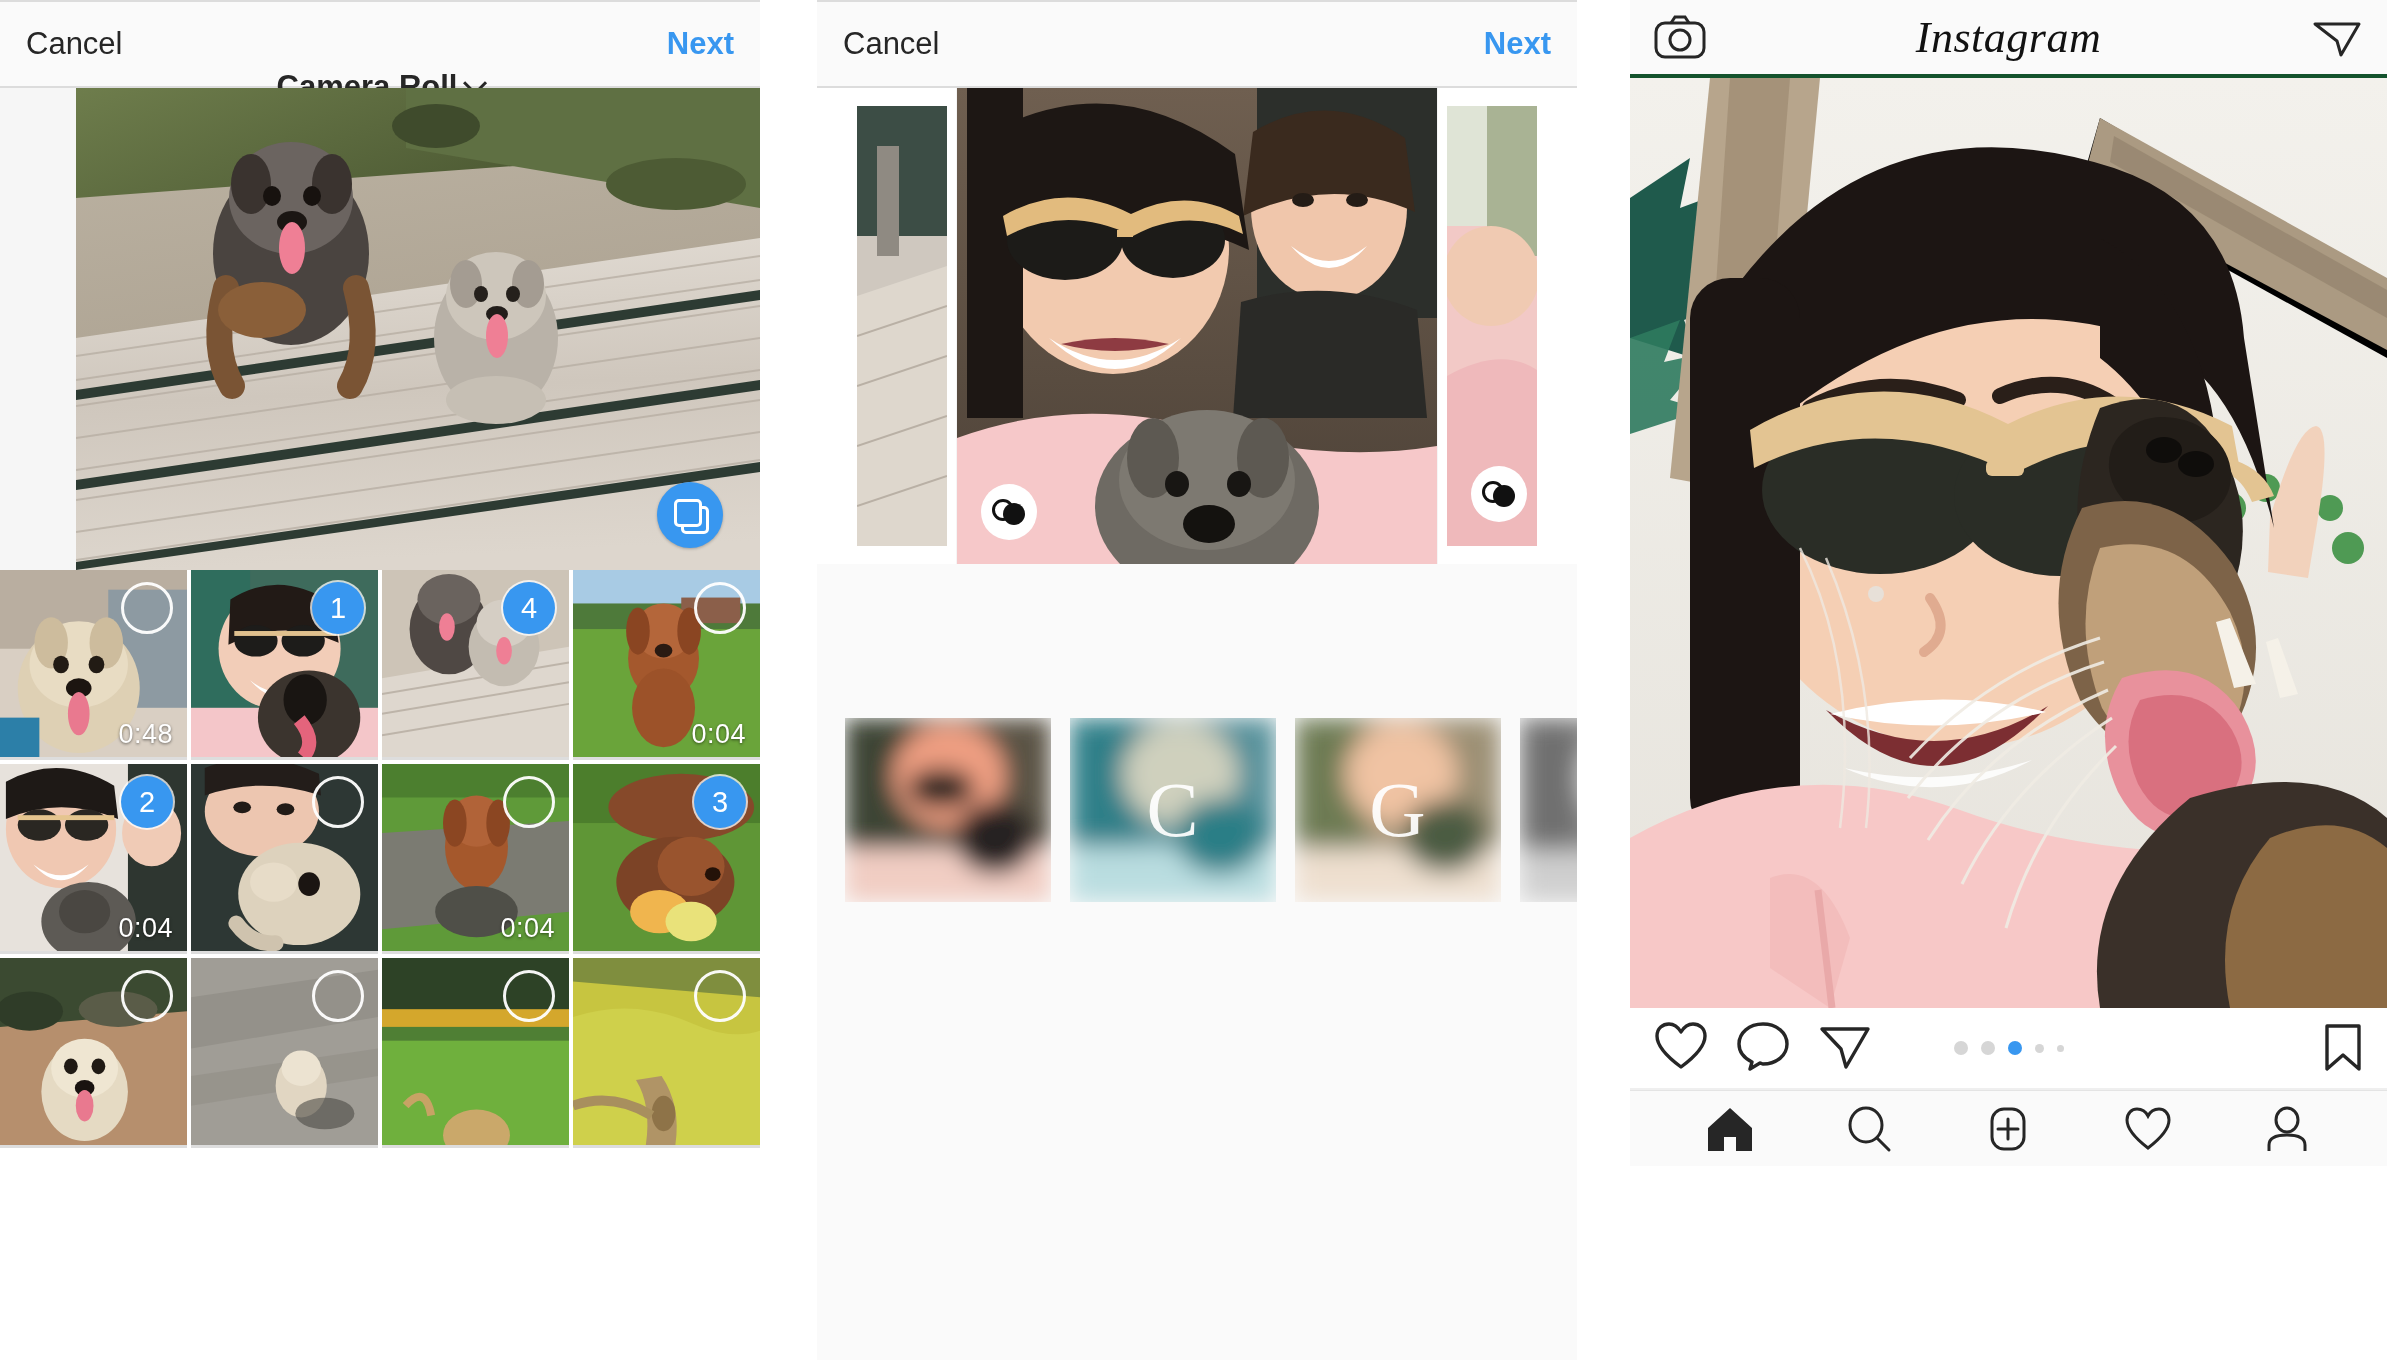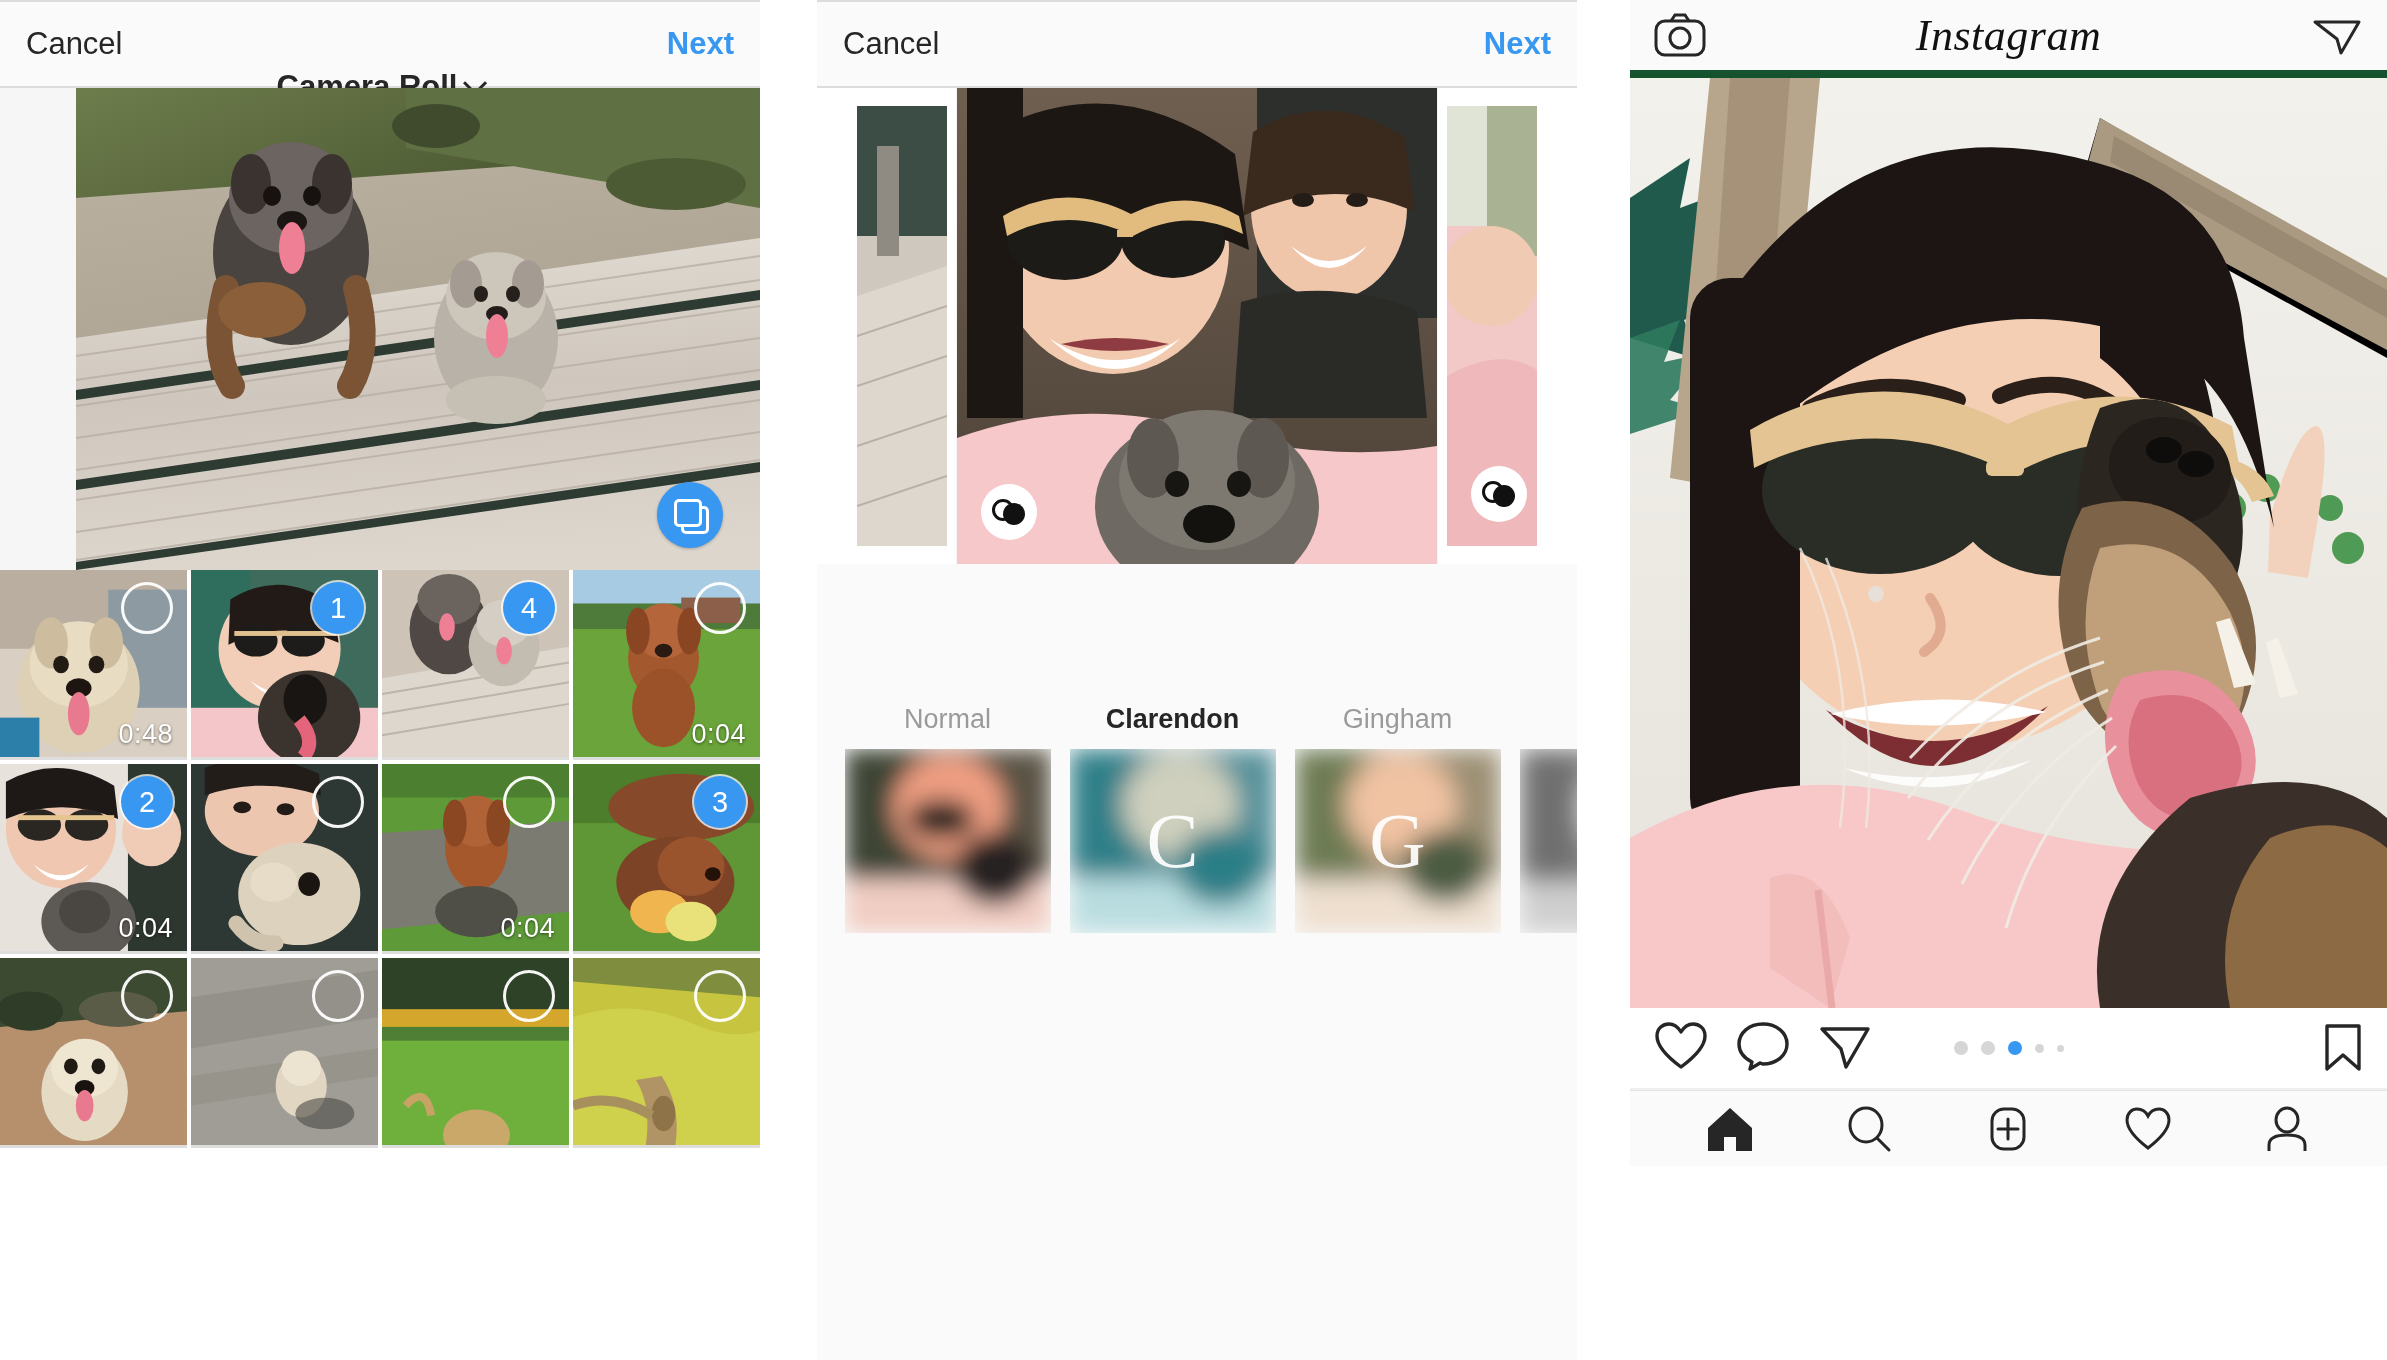--- a/index.html
+++ b/index.html
@@ -119,21 +119,21 @@
   }
   .sig { display:flex; align-items:center; gap: 7px; }
   .sig i { width:13px; height:13px; border-radius:50%; background:#111; display:block; }
   .sig i.off { background:transparent; border:2px solid #111; }
   .clock { position:absolute; left:50%; transform:translateX(-50%); font-size:27px; color:#111; font-weight:500;}
   .batt { width: 52px; height: 24px; border:2px solid #111; border-radius:4px; position:relative; }
   .batt::after{ content:""; position:absolute; right:-7px; top:7px; width:4px; height:10px; background:#111; border-radius:0 2px 2px 0;}
   .batt i{ position:absolute; inset:2px; background:#111; border-radius:1px; display:block; }
 
   .ig-header {
-    height: 78px; background:#fafafa; border-bottom:8px solid #14532d;
+    height: 78px; background:#fafafa; border-bottom:4px solid #14532d;
     display:flex; align-items:center; justify-content:space-between; padding: 0 24px;
     position:relative;
   }
   .ig-logo { position:absolute; left:50%; transform:translateX(-50%);
              font-family:"Liberation Serif", serif; font-style: italic; font-size: 44px;
              color:#111; font-weight:500; letter-spacing: .5px;}
   .userrow { height: 76px; display:flex; align-items:center; padding: 0 24px; gap: 20px; background:#fff;}
   .avatar { width: 54px; height: 54px; border-radius:50%; overflow:hidden; position:relative; background:#ccc;
             box-shadow: 0 0 0 1px rgba(0,0,0,.08);}
   .uname { font-size: 29px; color:#262626; font-weight: 600; }
@@ -531,26 +531,20 @@
               <i class="c1"></i>
                 <i class="c2"></i>
             </span>
           </div>
         </div>
       </div>
 
       <div class="mid-gap"></div>
 
       <div class="filter-strip">
-        <div class="filter-names">
-          <div class="fname">Normal</div>
-          <div class="fname active">Clarendon</div>
-          <div class="fname">Gingham</div>
-          <div class="fname">M</div>
-        </div>
 
         <div class="filter-thumbs">
 
           <div class="fthumb">
             <div class="sq">
               <svg width="206" height="184" viewBox="0 0 206 184" preserveAspectRatio="none">
                 <defs>
                     <filter id="bl1">
                       <feGaussianBlur stdDeviation="11"></feGaussianBlur>
                     </filter>

